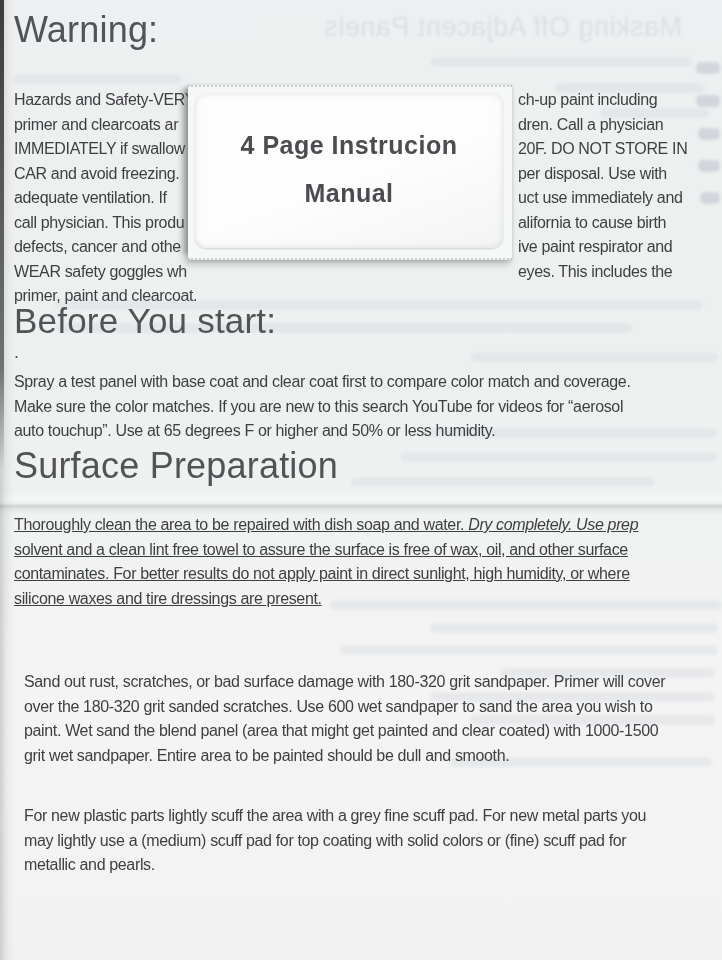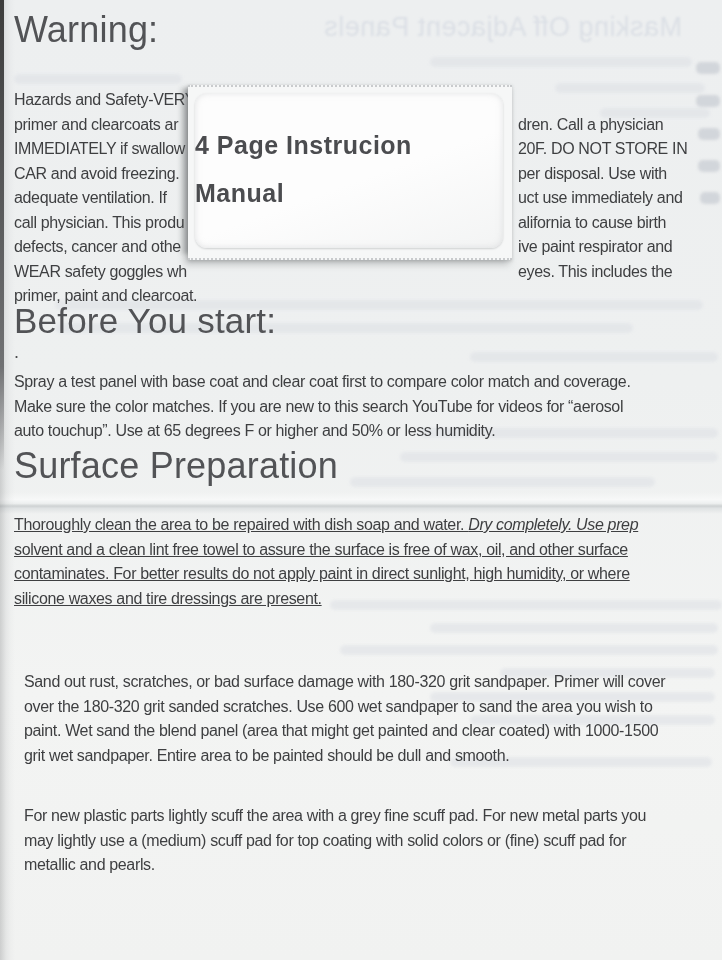--- a/index.html
+++ b/index.html
@@ -42,21 +42,21 @@
   .stray-dot{position:absolute;left:14px;top:342px;font-size:18px;color:#4a4b4d;z-index:2;}
   
   .sticker-shadow{position:absolute;left:179px;top:88px;width:15px;height:166px;z-index:3;
     background:linear-gradient(to right,rgba(70,72,74,0) 0%,rgba(70,72,74,.45) 70%,rgba(60,62,64,.6) 100%);filter:blur(2px);}
   .sticker-backing{position:absolute;left:188px;top:85px;width:324px;height:171px;background:#f6f7f7;
     border-top:2px dotted #c9cbcd;border-bottom:2px dotted #c9cbcd;
     box-shadow:-3px 4px 7px rgba(90,92,95,.35),0 1px 3px rgba(120,122,124,.3);z-index:4;}
   .sticker-label{position:absolute;left:7px;top:6px;width:308px;height:155px;border-radius:12px;
     background:linear-gradient(160deg,#fdfdfd 55%,#f3f4f4);
     box-shadow:inset 0 0 6px rgba(200,202,204,.5),0 1px 2px rgba(150,152,154,.4);}
-  .sticker-line{font-weight:bold;font-size:25px;color:#4b4c4f;letter-spacing:.5px;white-space:nowrap;}
+  .sticker-line{text-align:center;font-weight:bold;font-size:25px;color:#4b4c4f;letter-spacing:.5px;white-space:nowrap;}
   .sticker-line.l1{margin-top:38px;}
   .sticker-line.l2{margin-top:19px;}
 </style>
 </head>
 <body>
 
 <div class="page">
 
   <div class="bleed-heading">Masking Off Adjacent Panels</div>
 
@@ -84,20 +84,21 @@
   <div class="ghost" style="left:450px;top:757px;width:262px"></div>
 
   <div class="edge-band"></div>
   <div class="edge-dark"></div>
   <div class="sheet-edge"></div>
 
   <div class="h h-warning">Warning:</div>
   <div class="para warning-para">
     <div class="wline">
         <span class="frag-left">Hazards and Safety-VERY</span>
+        <span class="frag-right">ch-up paint including</span>
       </div>
     <div class="wline">
         <span class="frag-left">primer and clearcoats ar</span>
         <span class="frag-right">dren. Call a physician</span>
       </div>
     <div class="wline">
         <span class="frag-left">IMMEDIATELY if swallow</span>
         <span class="frag-right">20F. DO NOT STORE IN</span>
       </div>
     <div class="wline">

